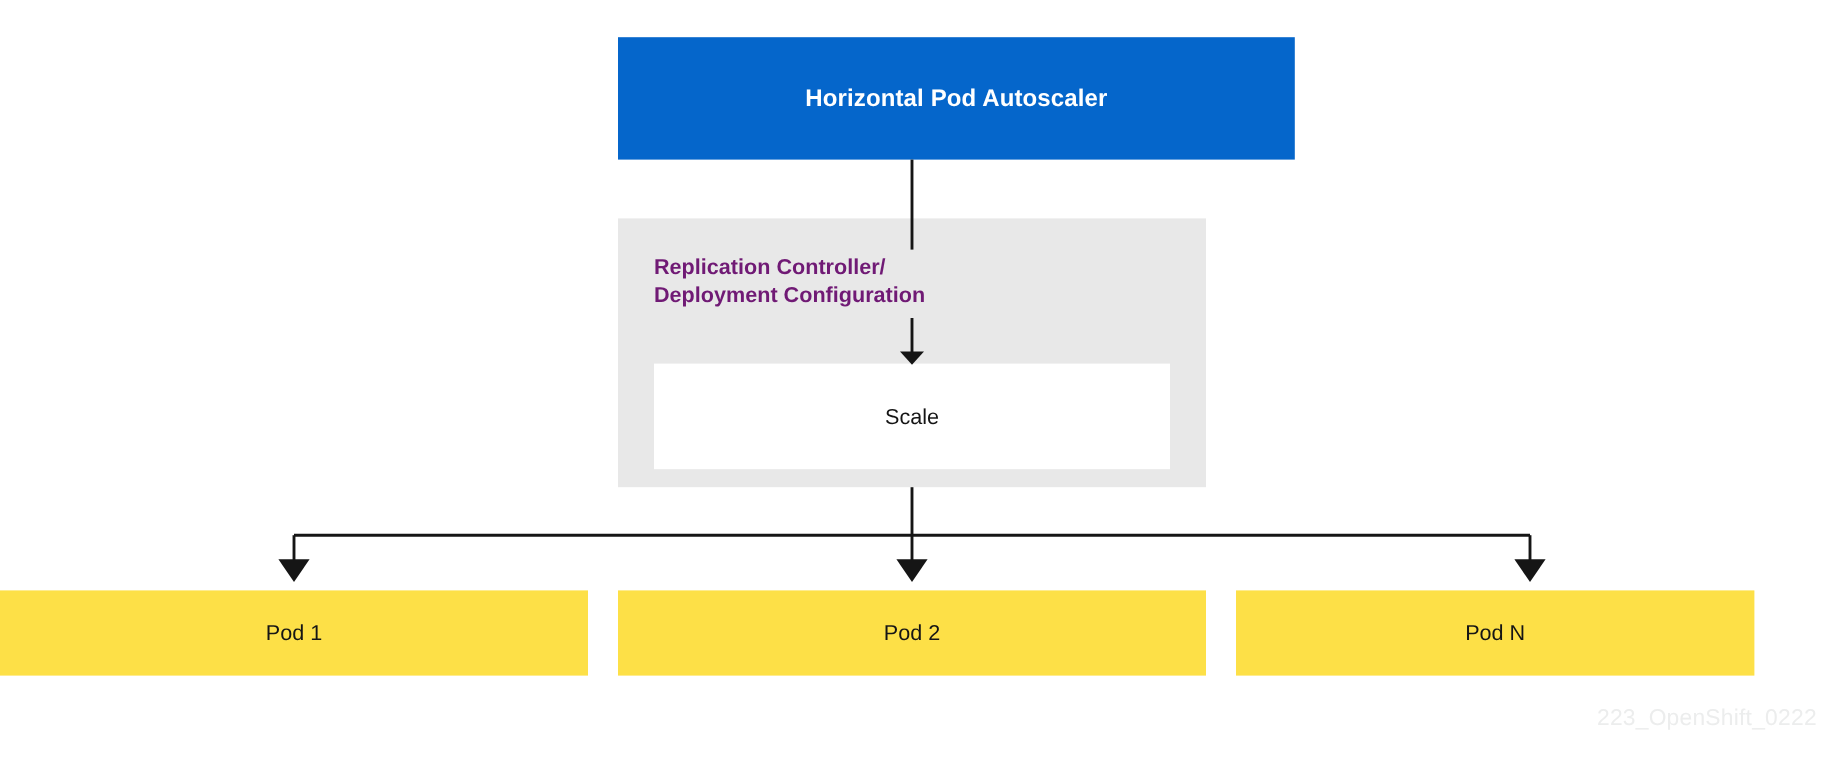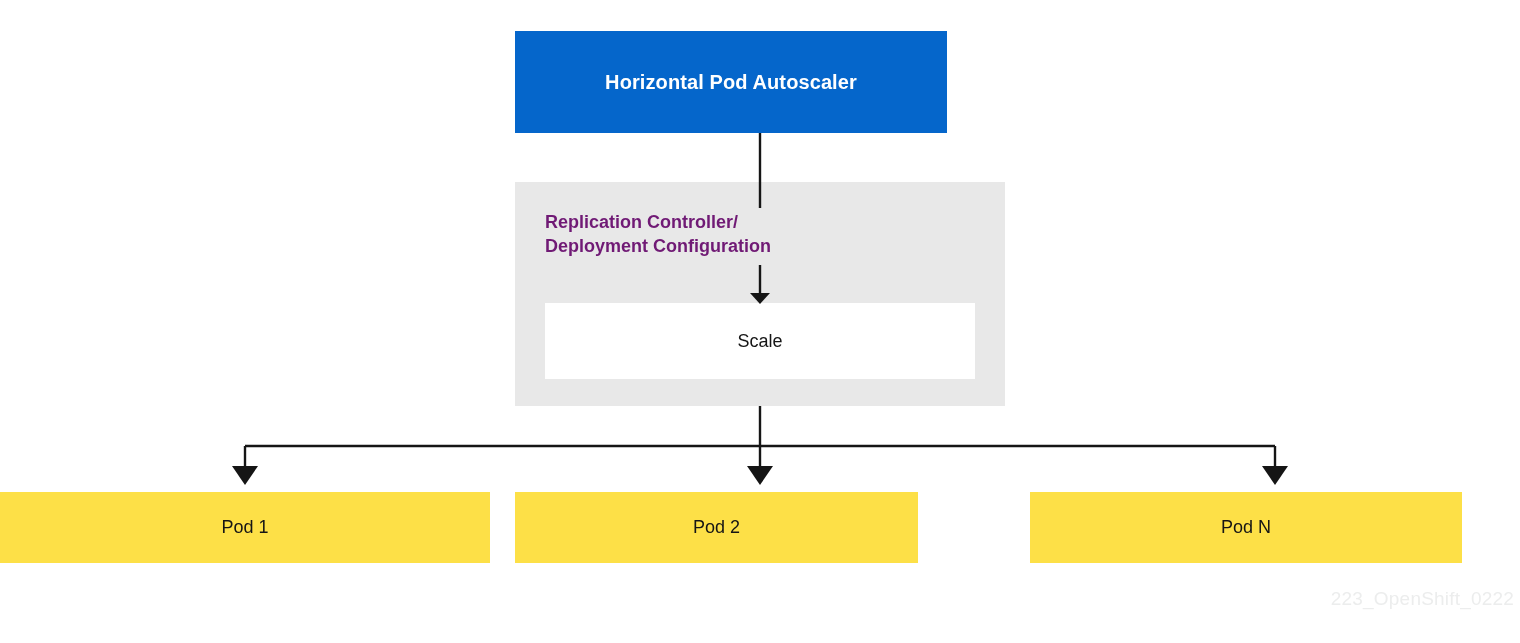--- a/index.html
+++ b/index.html
@@ -23,21 +23,21 @@
   
   .box {
     position: absolute;
     box-sizing: border-box;
     display: flex;
   }
 
   #hpa-box {
     left: 515px;
     top: 31px;
-    width: 432px;
+    width: 564px;
     height: 102px;
     background: #0566cb;
     align-items: center;
     justify-content: center;
   }
   #hpa-label {
     color: #ffffff;
     font-size: 20px;
     font-weight: bold;
     letter-spacing: 0.1px;
@@ -61,40 +61,40 @@
     font-size: 18px;
     font-weight: bold;
     line-height: 1.35;
     white-space: pre-line;
   }
 
   #scale-box {
     left: 545px;
     top: 303px;
     width: 430px;
-    height: 76px;
+    height: 88px;
     background: #ffffff;
     align-items: center;
     justify-content: center;
   }
   #scale-label {
     color: #151515;
     font-size: 18px;
     font-weight: normal;
   }
 
   .pod-box {
     top: 492px;
     height: 71px;
     background: #fde047;
     align-items: center;
     justify-content: center;
   }
   #pod-box-0 { left: 0px;    width: 490px; }
-  #pod-box-1 { left: 515px;  width: 403px; }
+  #pod-box-1 { left: 515px;  width: 490px; }
   #pod-box-2 { left: 1030px; width: 432px; }
   .pod-label {
     color: #151515;
     font-size: 18px;
     font-weight: normal;
   }
 
   
   #connectors {
     position: absolute;

